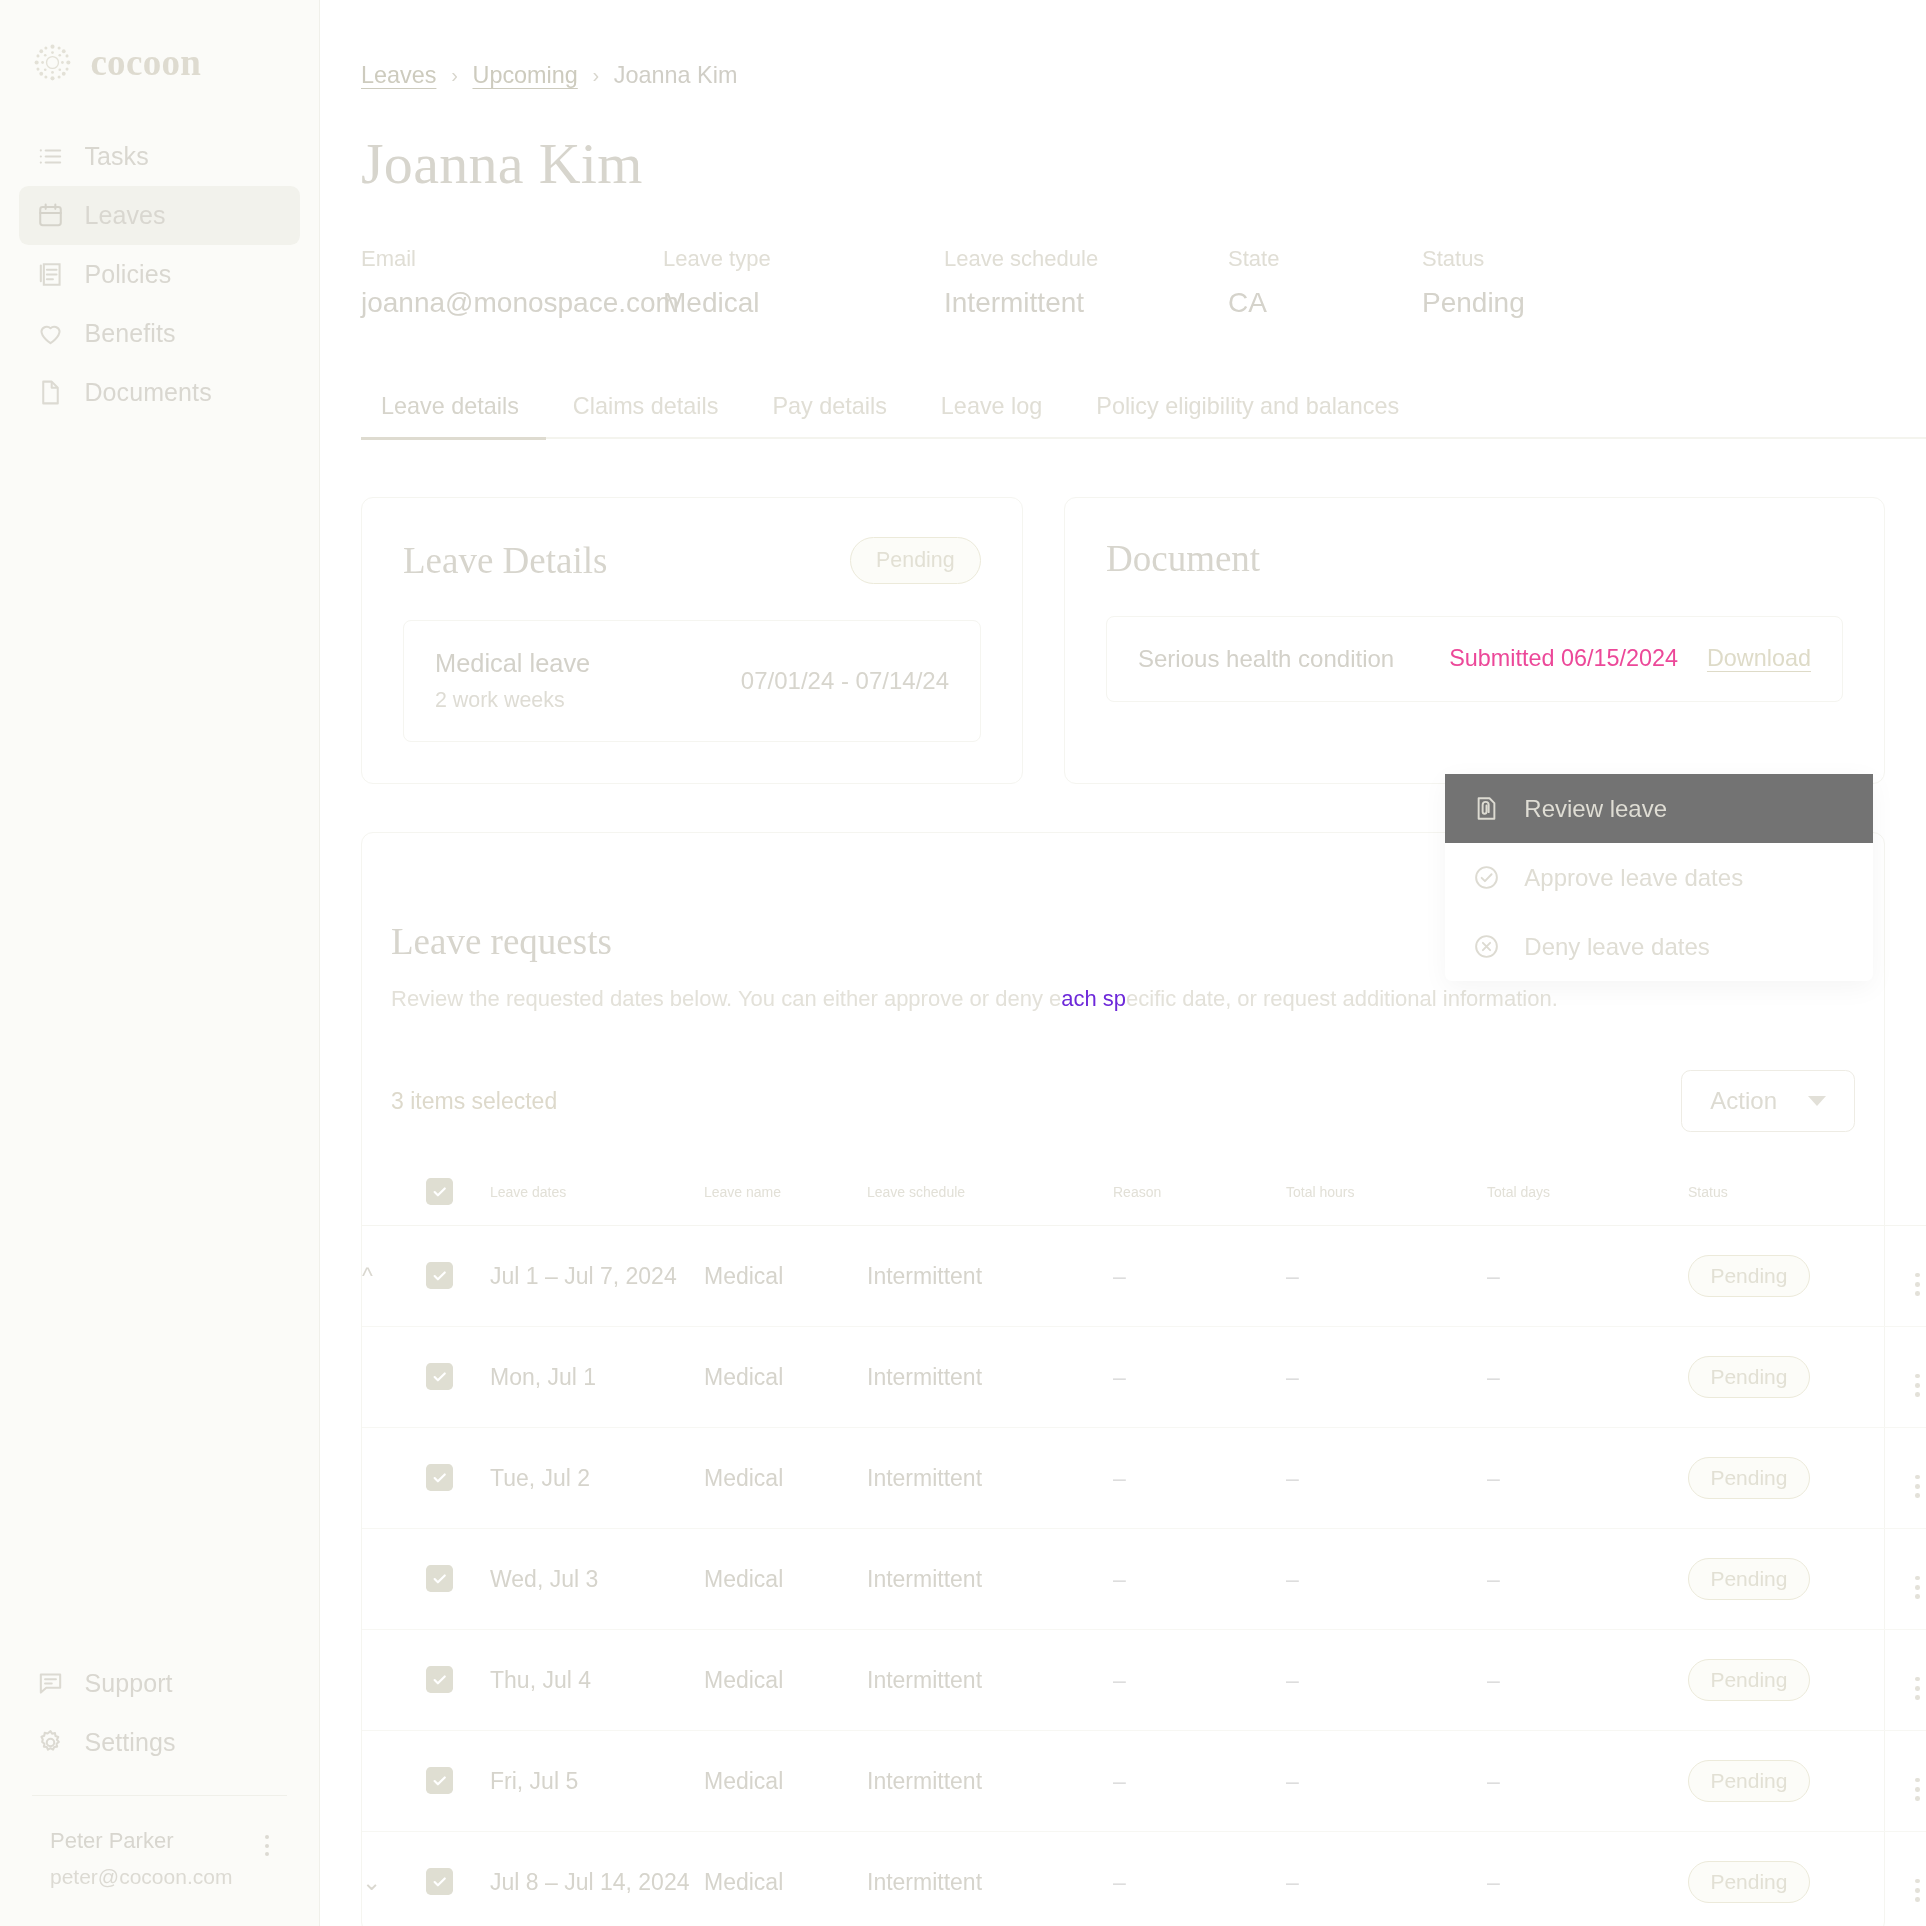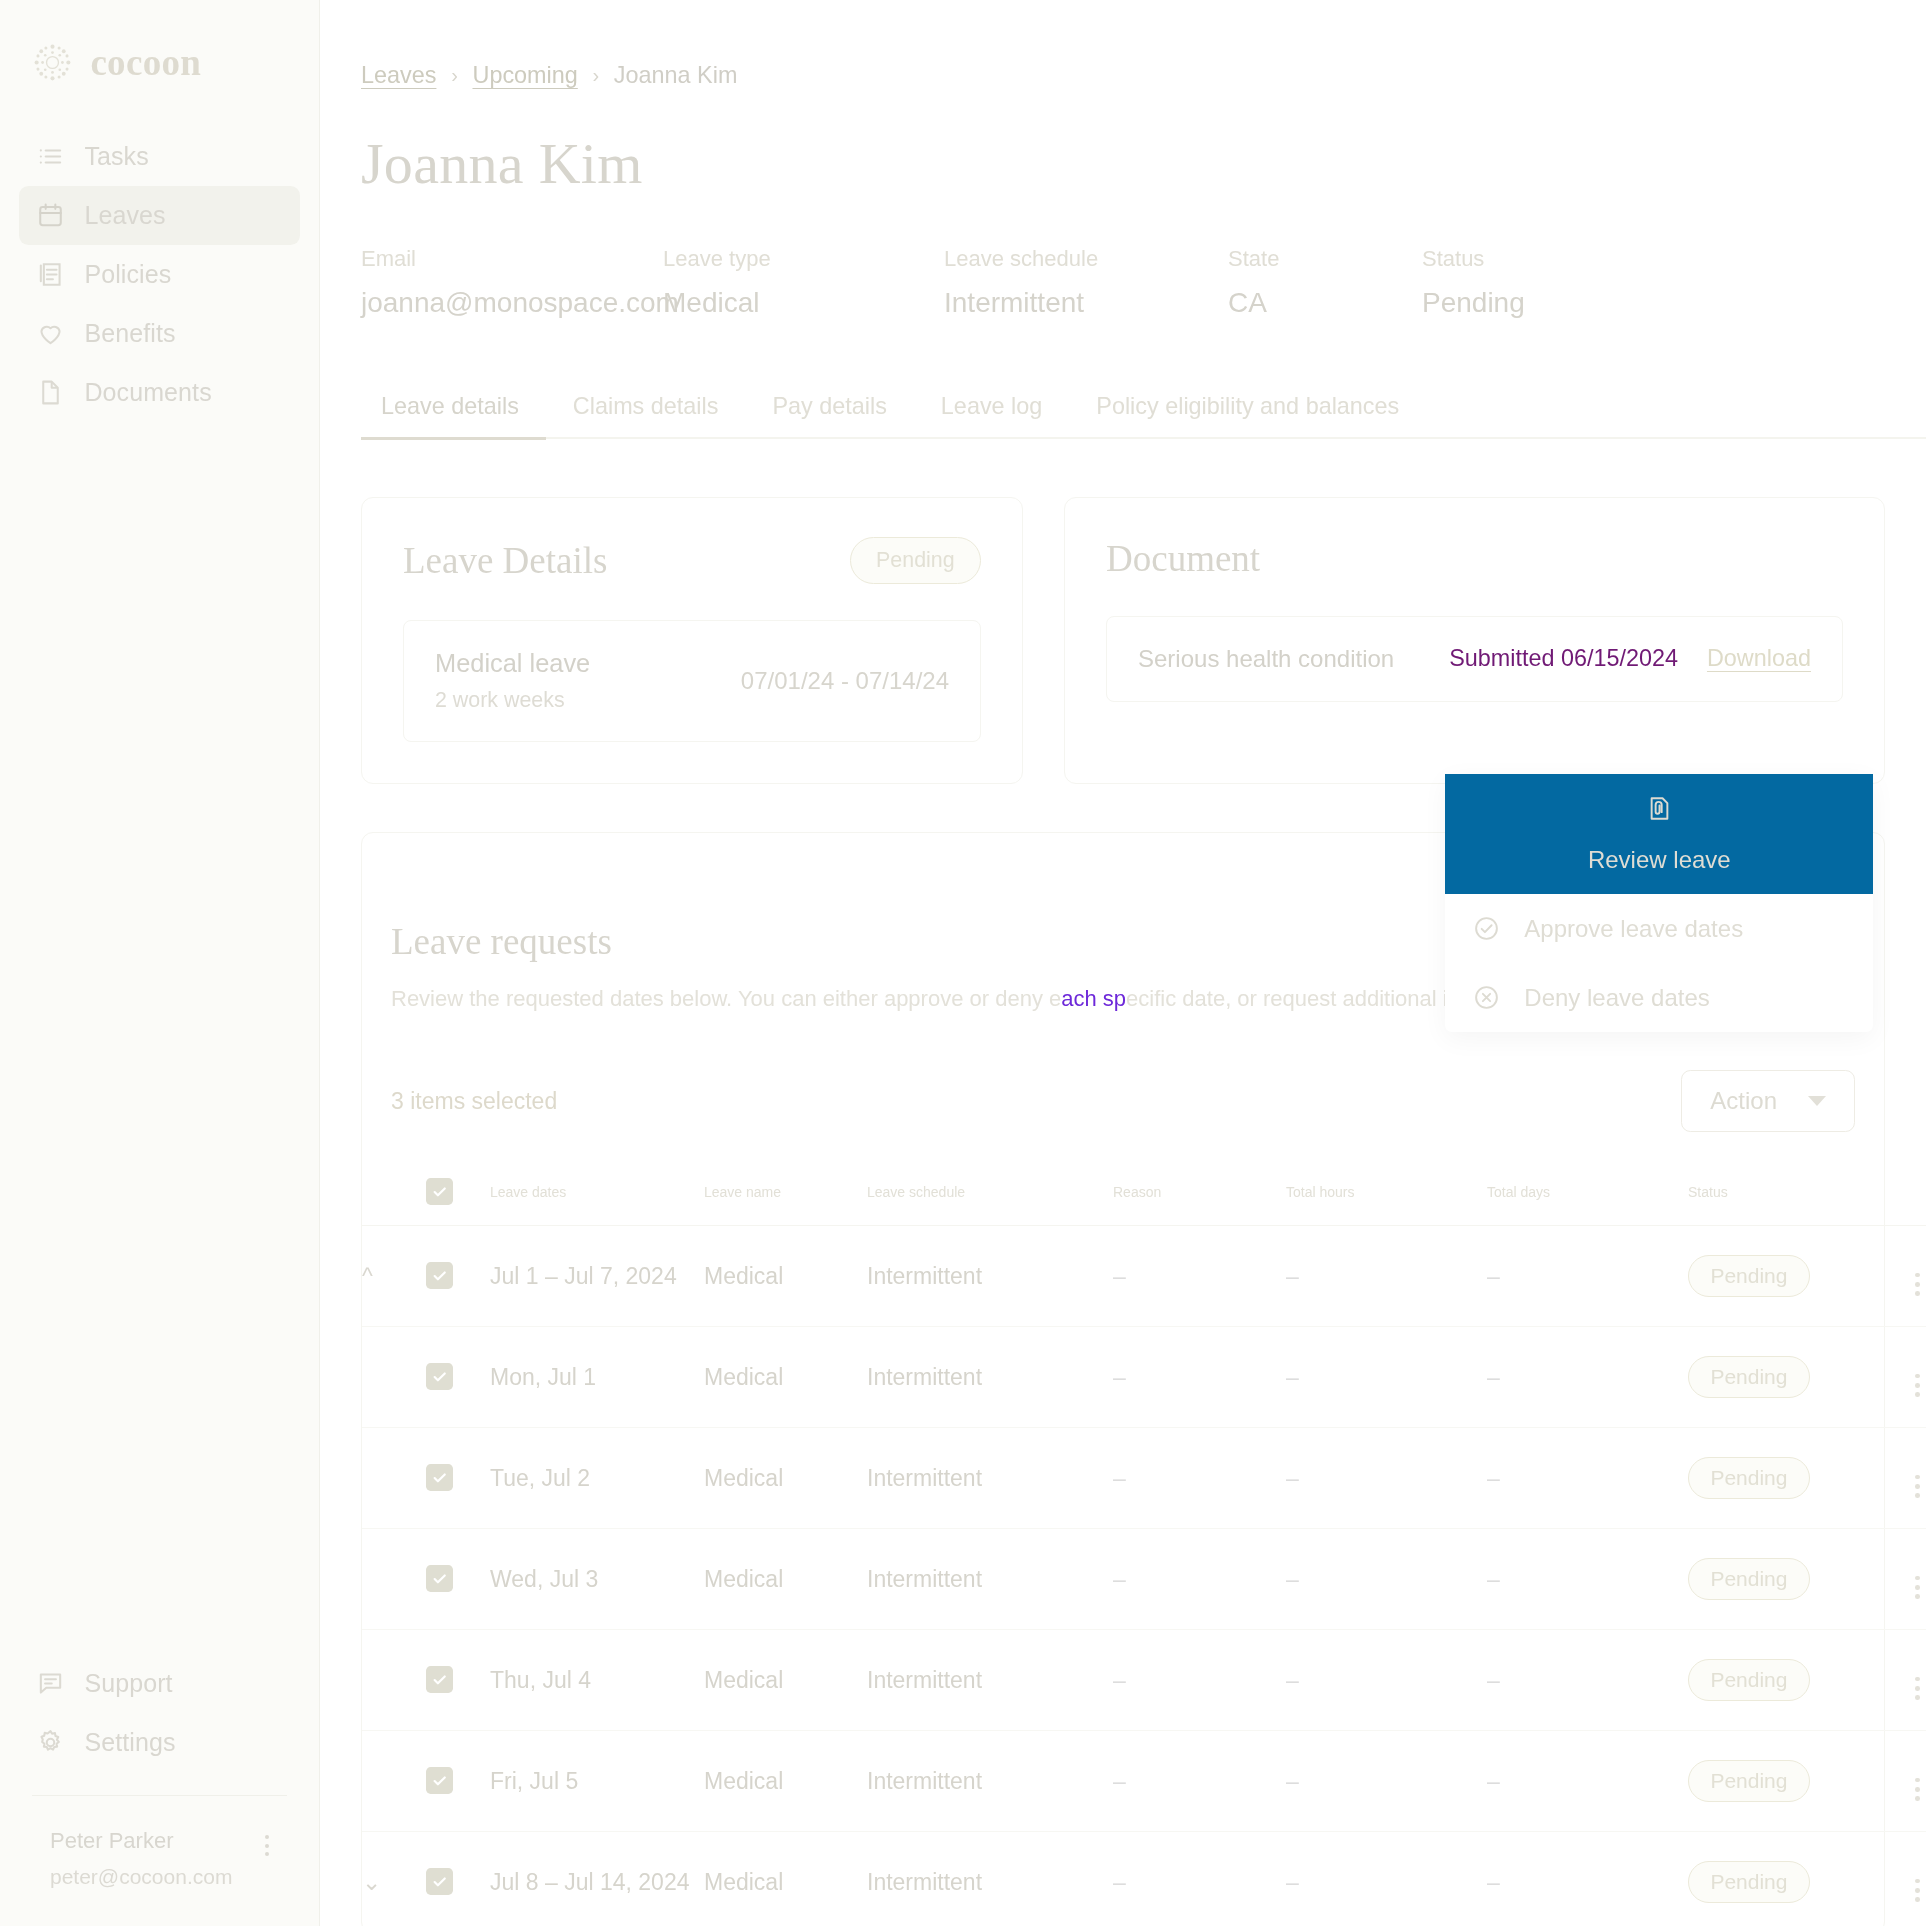--- a/index.html
+++ b/index.html
@@ -99,21 +99,21 @@
     margin-top: 36px; border: 1.3px solid #f5f5f0; border-radius: 8px;
     padding: 28px 31px; display: flex; align-items: center;
   }
   .ib-left { display: flex; flex-direction: column; gap: 10.7px; }
   .ib-title { font-size: 25.4px; color: #d3d1c9; }
   .ib-sub { font-size: 21.4px; color: #dedcd4; }
   .ib-right { margin-left: auto; font-size: 24px; color: #d7d5cd; }
 
   .doc-row { display: flex; align-items: center; }
   .doc-name { font-size: 24px; color: #d3d1c9; }
-  .doc-sub { font-size: 23.4px; color: #701a75; margin-left: 55px; }
+  .doc-sub { font-size: 23.4px; color: #ec4899; margin-left: 55px; }
   .doc-dl {
     margin-left: auto; font-size: 23.4px; color: #dedbc8;
     text-decoration: underline; text-underline-offset: 5.4px; text-decoration-thickness: 1.3px;
   }
 
   
   .requests {
     margin-top: 48px; background: #fff; border: 1.3px solid #f5f5f0;
     border-radius: 12px; padding: 47px 0 0 0; position: relative;
     min-height: 1037px;
@@ -173,21 +173,21 @@
   .menu {
     position: absolute; width: 428px;
     background: #ffffff; border-radius: 6.7px;
     box-shadow: 0 6.7px 27px rgba(0,0,0,0.045);
     padding: 0; z-index: 40;
   }
   .menu-item {
     display: flex; align-items: center; gap: 23px;
     padding: 20px 27px; font-size: 24px; color: #dfddd4;
   }
-  .menu-item.hover { background: #0369a1; flex-direction: column; }
+  .menu-item.hover { background: #737373; }
   .menu-ico { width: 29px; height: 29px; flex: 0 0 29px; display: block; }
 </style>
 </head>
 <body>
 
 <div class="app">
 
   <aside class="sidebar">
 
     <div class="brand">

